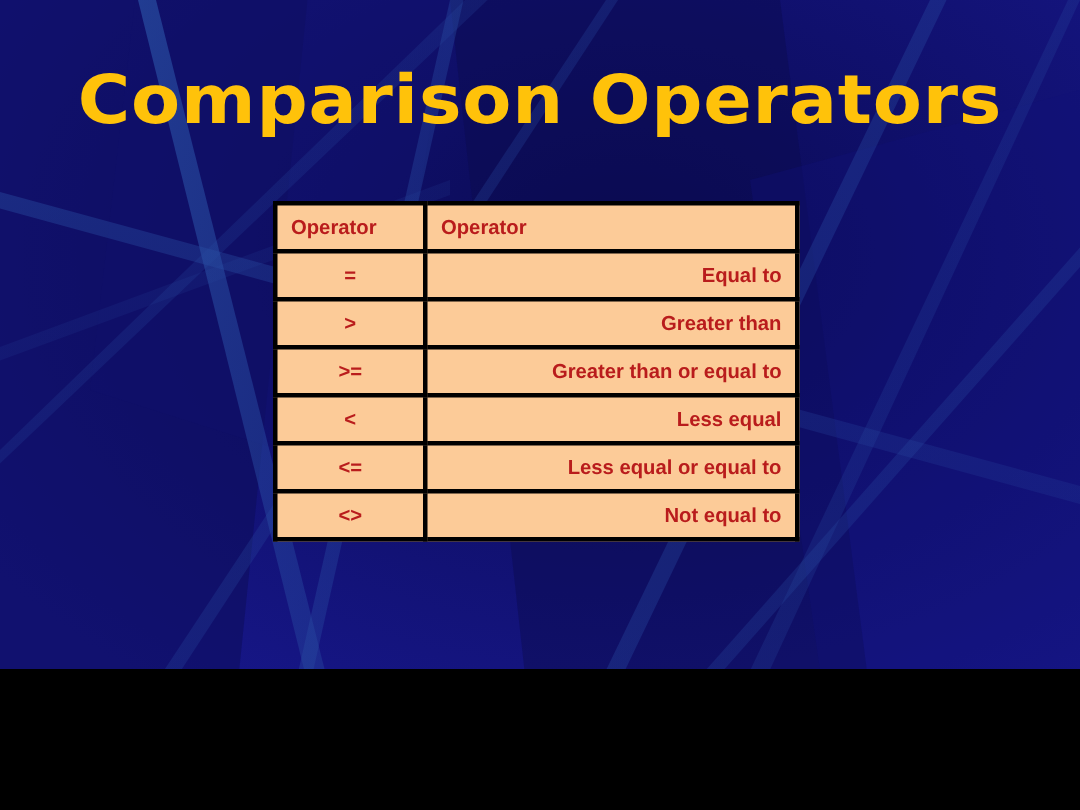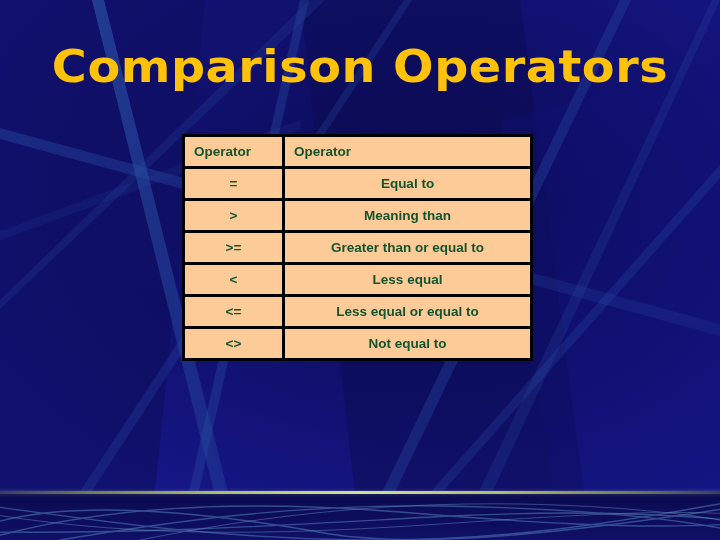--- a/index.html
+++ b/index.html
@@ -3,21 +3,21 @@
 <meta charset="utf-8">
 <style>
   html, body {
     margin: 0;
     padding: 0;
     background: #000;
   }
   #slide {
     position: relative;
     width: 720px;
-    height: 540px;
+    height: 446px;
     overflow: hidden;
     background: #11116f;
     font-family: "Liberation Sans", sans-serif;
   }
 
   
   .bg-base {
     position: absolute;
     inset: 0;
     background:
@@ -89,32 +89,32 @@
   }
   table.op-table {
     border-collapse: collapse;
     width: 100%;
     background: #FFCC99;
     table-layout: fixed;
   }
   table.op-table td, table.op-table th {
     border: 3px solid #000000;
     background: #FCCB98;
-    color: #14532d;
+    color: #b91c1c;
     font-family: "Liberation Sans", sans-serif;
     font-weight: bold;
     font-size: 13.5px;
     height: 32px;
     padding: 0 9px;
     box-sizing: border-box;
   }
   table.op-table .col-op { width: 100px; }
   table.op-table th { text-align: left; }
   table.op-table td.op-cell { text-align: center; }
-  table.op-table td.mean-cell { text-align: center; }
+  table.op-table td.mean-cell { text-align: right; }
 </style>
 </head>
 <body>
 
 <div id="slide">
 
   <div class="bg-base"></div>
 
   <div class="bg-poly">
     <svg width="720" height="540" viewBox="0 0 720 540" xmlns="http://www.w3.org/2000/svg">
@@ -178,21 +178,21 @@
           <th>Operator</th>
         </tr>
       </thead>
       <tbody>
         <tr>
           <td class="op-cell">=</td>
           <td class="mean-cell">Equal to</td>
         </tr>
         <tr>
           <td class="op-cell">&gt;</td>
-          <td class="mean-cell">Meaning than</td>
+          <td class="mean-cell">Greater than</td>
         </tr>
         <tr>
           <td class="op-cell">&gt;=</td>
           <td class="mean-cell">Greater than or equal to</td>
         </tr>
         <tr>
           <td class="op-cell">&lt;</td>
           <td class="mean-cell">Less equal</td>
         </tr>
         <tr>

